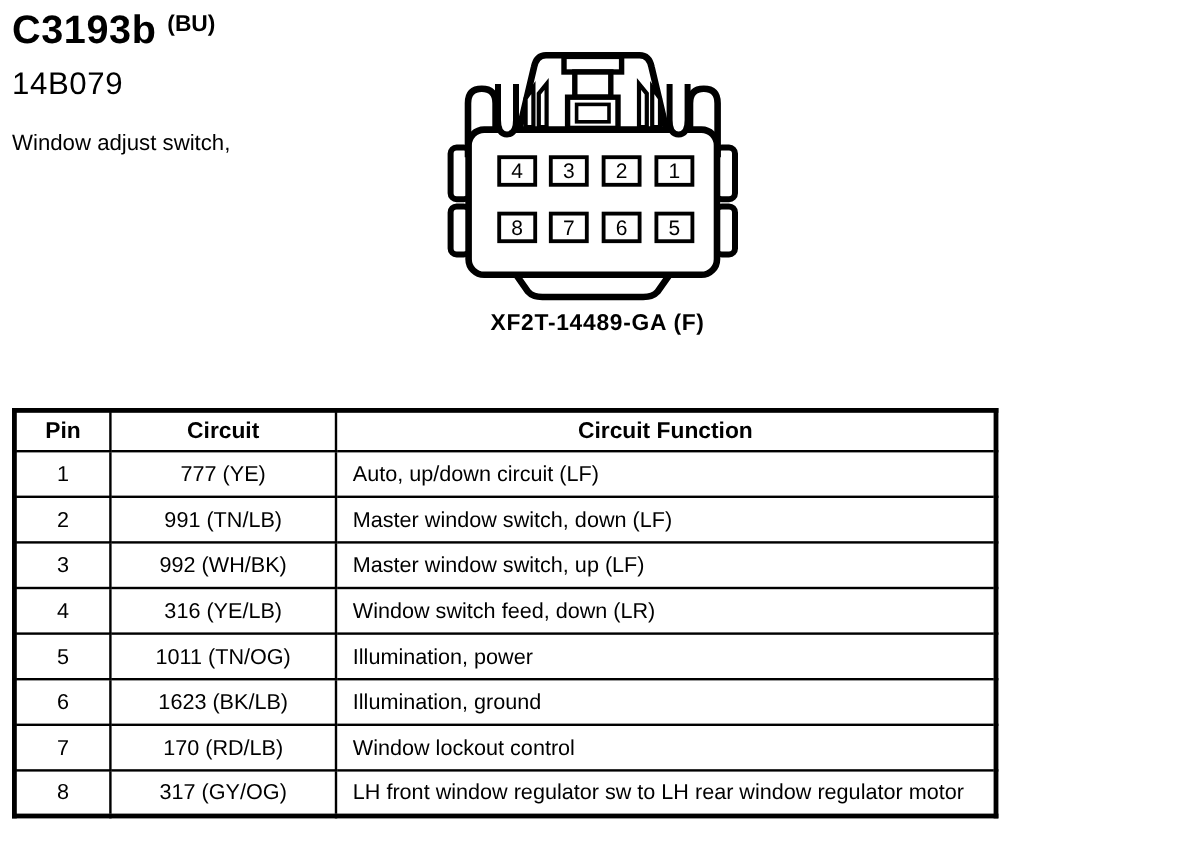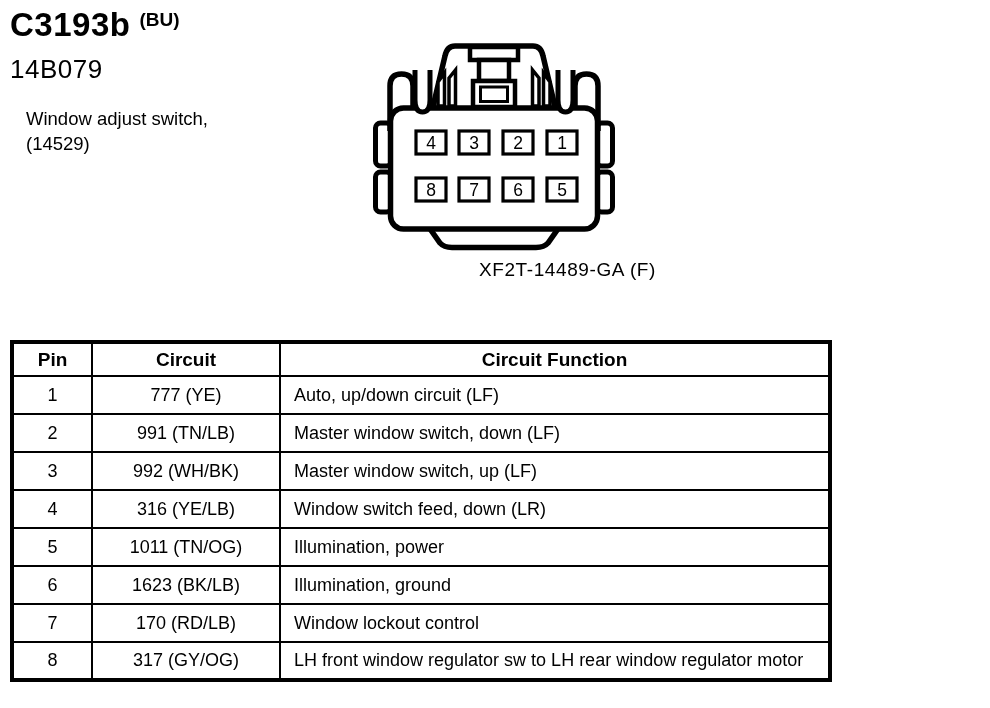--- a/index.html
+++ b/index.html
@@ -6,24 +6,24 @@
   html,body { background:#ffffff; }
   body {
     width:990px; height:708px; position:relative;
     font-family:"Liberation Sans", sans-serif; color:#000;
     overflow:hidden;
   }
   .id-line { position:absolute; left:10px; top:6px; white-space:nowrap; }
   .connector-id { font-size:33px; font-weight:bold; letter-spacing:0.5px; }
   .connector-code { font-size:19px; font-weight:bold; position:relative; top:-10px; margin-left:9px; }
   .part-number { position:absolute; left:10px; top:54px; font-size:26px; font-weight:normal; letter-spacing:0.5px; }
-  .description { position:absolute; left:10px; top:106px; font-size:18.5px; line-height:25px;margin-left:16px; }
+  .description { position:absolute; left:10px; top:106px; font-size:18.5px; line-height:25px; }
   .connector-svg { position:absolute; left:370px; top:36px; }
-  .caption { position:absolute; left:340px; top:259px; width:316px; text-align:right;
-             font-size:19px; letter-spacing:0.6px; }
+  .caption { position:absolute; left:340px; top:259px; width:316px; text-align:center;
+             font-size:19px; letter-spacing:0.6px;font-weight:bold; }
   table.pinout {
     position:absolute; left:10px; top:340px; width:822px;
     border-collapse:collapse; table-layout:fixed;
     border:4px solid #000;
   }
   table.pinout th, table.pinout td { border:2px solid #000; overflow:hidden; white-space:nowrap; }
   table.pinout th { font-size:19px; font-weight:bold; height:34px; text-align:center; }
   table.pinout td { font-size:18px; height:38px; }
   td.c { text-align:center; }
   td.f { text-align:left; padding-left:13px; }
@@ -35,21 +35,20 @@
 <div>
 
   <div class="id-line">
     <span class="connector-id">C3193b</span><span class="connector-code">(BU)</span>
   </div>
 
   <div class="part-number">14B079</div>
 
   <div class="description">
     <div>Window adjust switch,</div>
-    <div>(14529)</div>
   </div>
 
   <svg class="connector-svg" width="256" height="217" viewBox="0 0 256 217" fill="none">
 
     <path d="M 58 190 L 70 207 Q 74 211.5 82 211.5 L 166 211.5 Q 174 211.5 178 207 L 190 190 Z" fill="#fff" stroke="#000" stroke-width="5.5"></path>
 
     <rect x="5.5" y="87" width="16" height="43" rx="5" fill="#fff" stroke="#000" stroke-width="5"></rect>
     <rect x="5.5" y="136" width="16" height="40" rx="5" fill="#fff" stroke="#000" stroke-width="5"></rect>
     <rect x="226.5" y="87" width="16" height="43" rx="5" fill="#fff" stroke="#000" stroke-width="5"></rect>
     <rect x="226.5" y="136" width="16" height="40" rx="5" fill="#fff" stroke="#000" stroke-width="5"></rect>

